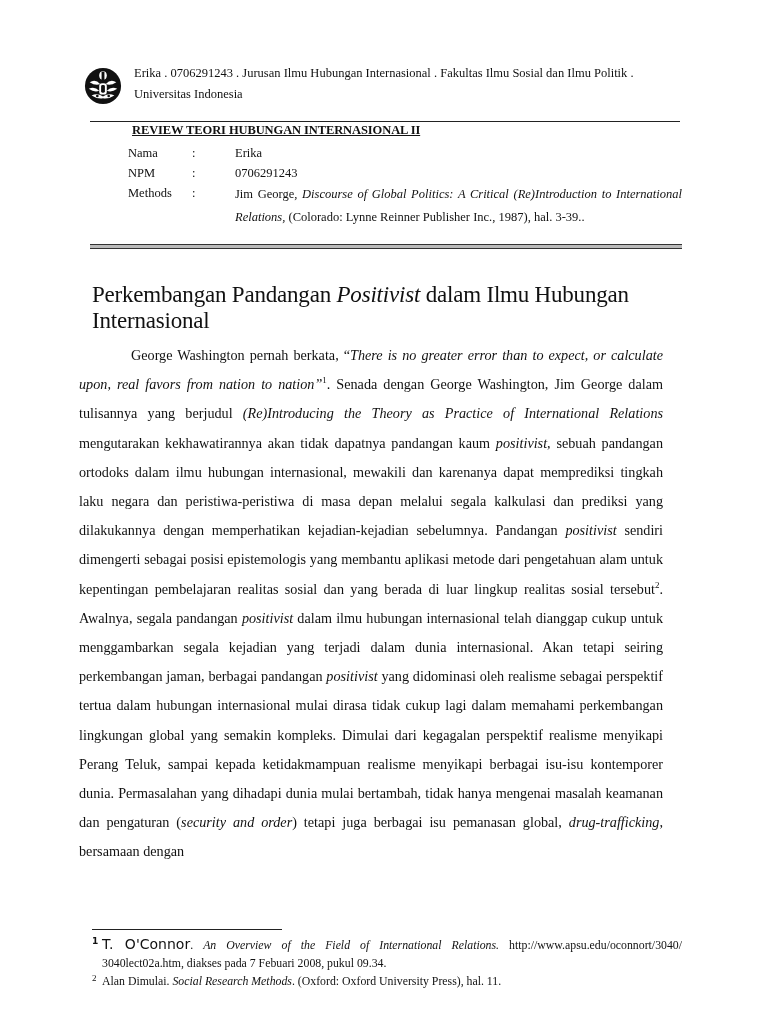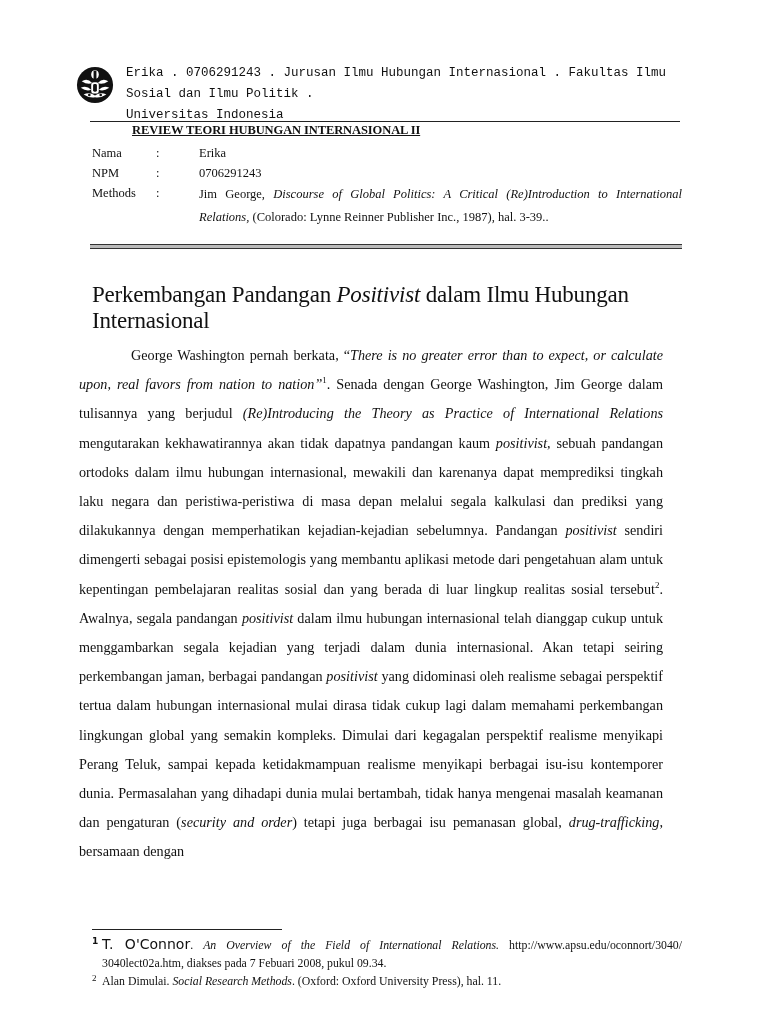--- a/index.html
+++ b/index.html
@@ -15,26 +15,25 @@
       font-family: "Liberation Serif", "DejaVu Serif", serif;
       color: #111111;
     }
     .page {
       position: absolute;
       left: 0; top: 0;
       width: 768px; height: 1024px;
     }
     .header {
       position: absolute;
-      left: 76px;
+      left: 84px;
       top: 66px;
       width: 600px;
       display: flex;
-      align-items: flex-start;
-      font-family: Liberation Mono, monospace;
+      align-items: flex-end;
     }
     .logo {
       width: 38px;
       height: 38px;
       margin-right: 12px;
       flex: none;
     }
     .header-text {
       font-size: 12.5px;
       line-height: 21px;
@@ -69,20 +68,21 @@
       display: flex;
       line-height: 20px;
       height: 20px;
     }
     .meta-row.tall {
       height: 44px;
     }
     .meta-label {
       width: 64px;
       flex: none;
+      margin-left: 36px;
     }
     .meta-colon {
       width: 18px;
       flex: none;
       text-align: left;
     }
     .meta-value {
       flex: 1;
       line-height: 23px;
       text-align: justify;

